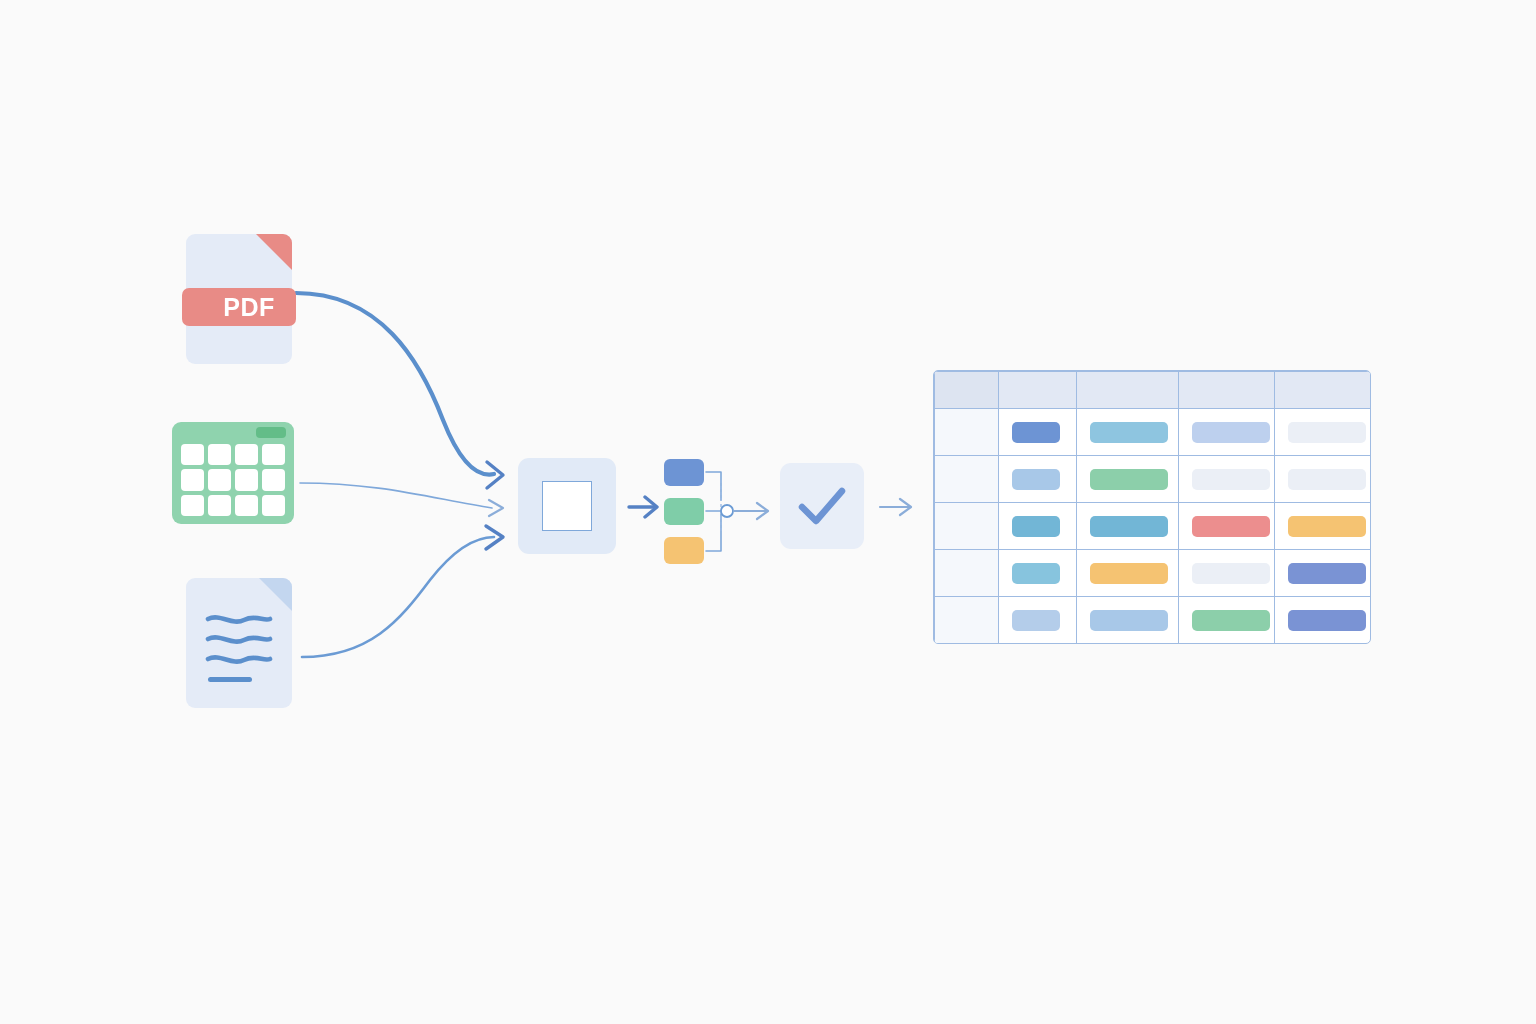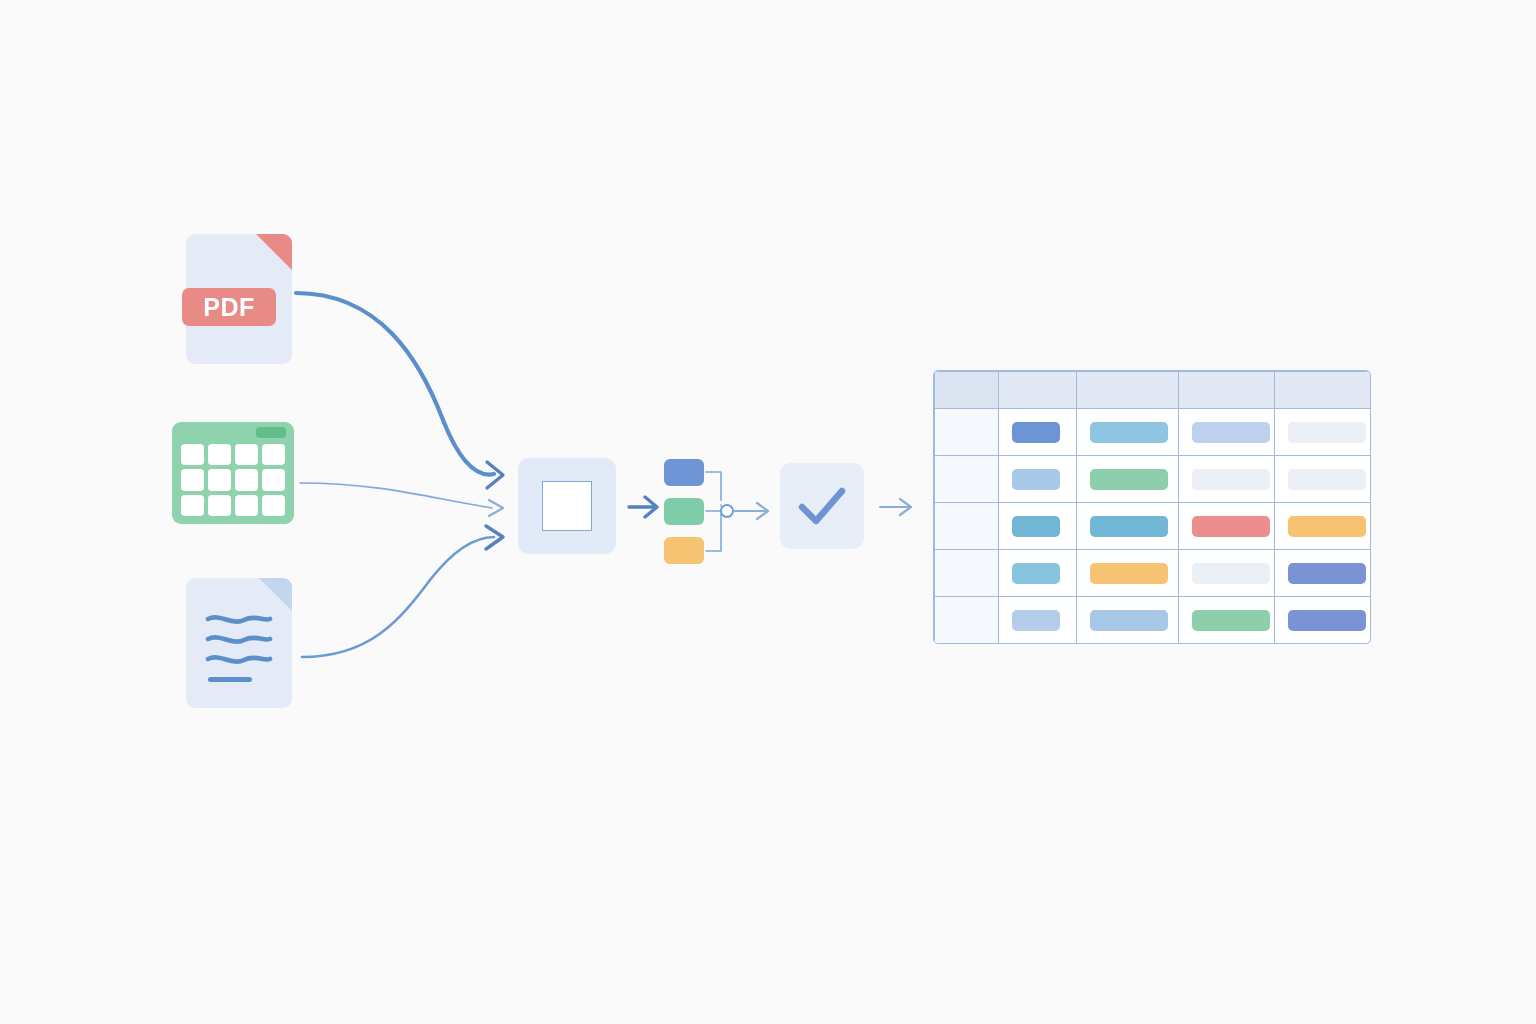--- a/index.html
+++ b/index.html
@@ -53,20 +53,21 @@
     width: 94px; height: 38px;
     background: #e88b86;
     border-radius: 7px;
     color: #ffffff;
     font-size: 25px;
     font-weight: bold;
     letter-spacing: 0.5px;
     display: flex;
     align-items: center;
     justify-content: center;
+    padding-left: 20px;
   }
 
   
   #sheet-doc { left: 172px; top: 422px; width: 122px; height: 102px; }
   .sheet-body {
     position: absolute; left: 0; top: 0;
     width: 100%; height: 100%;
     background: #8fd3ae;
     border-radius: 9px;
   }

